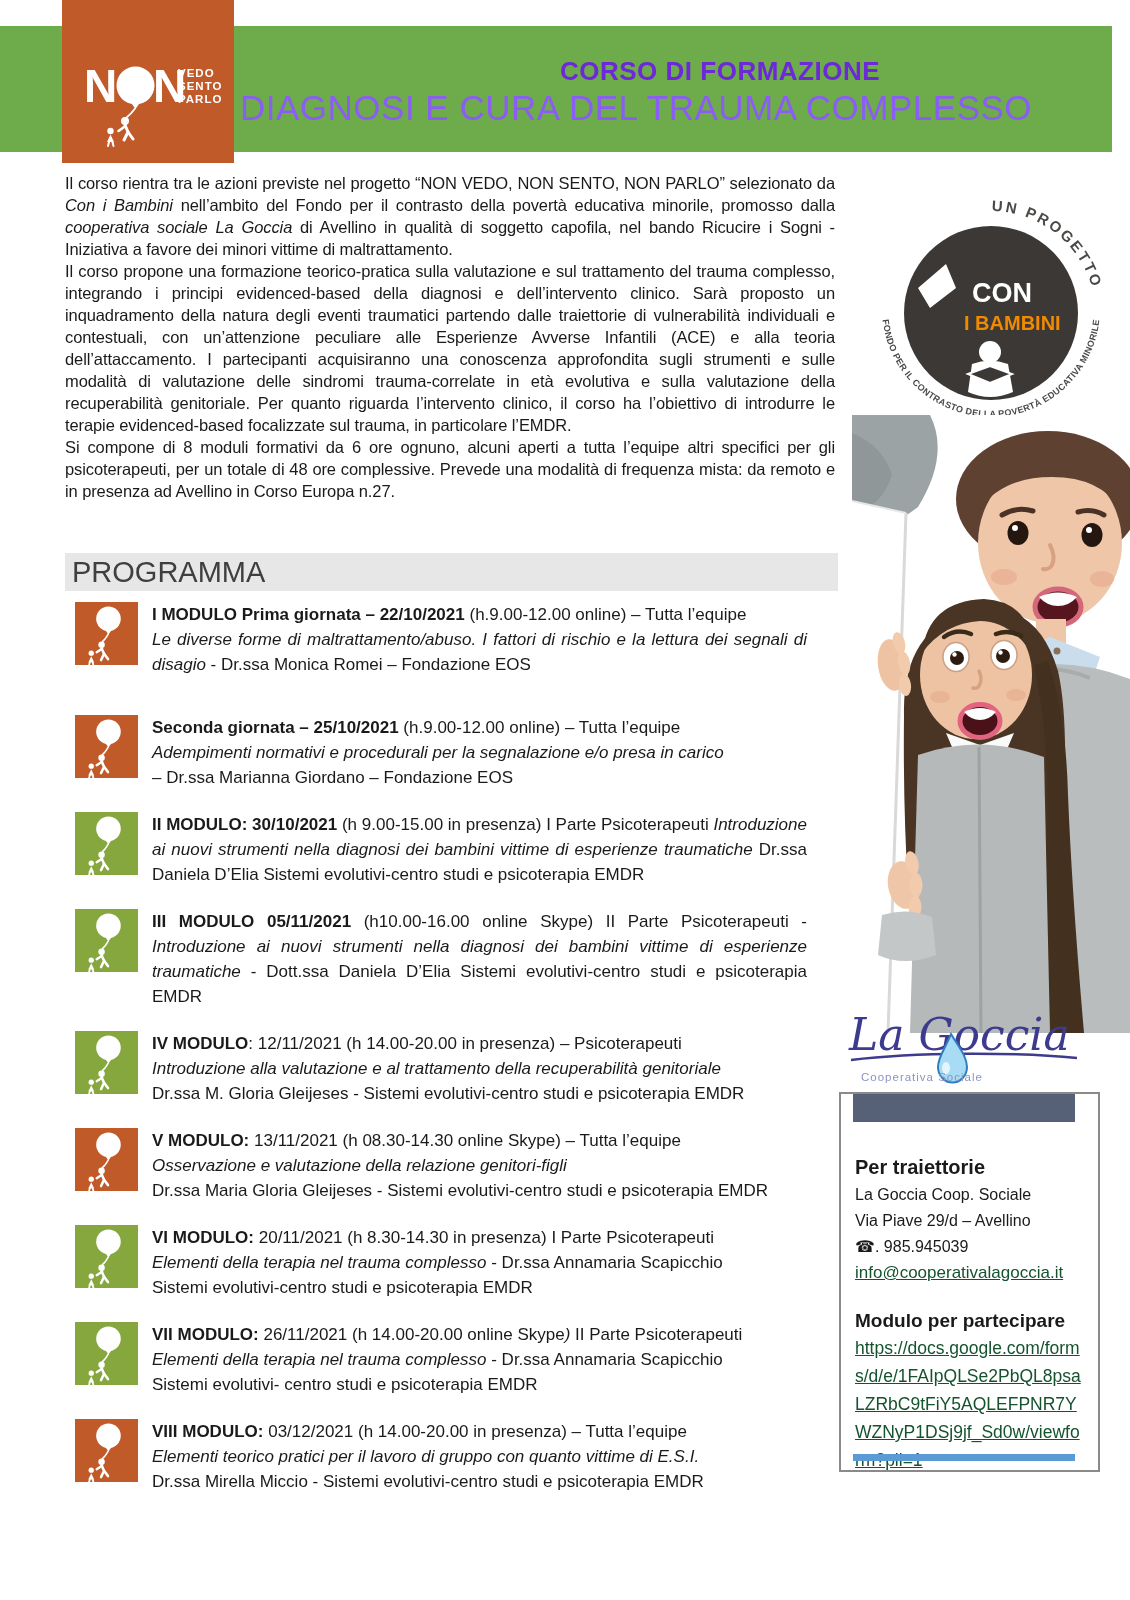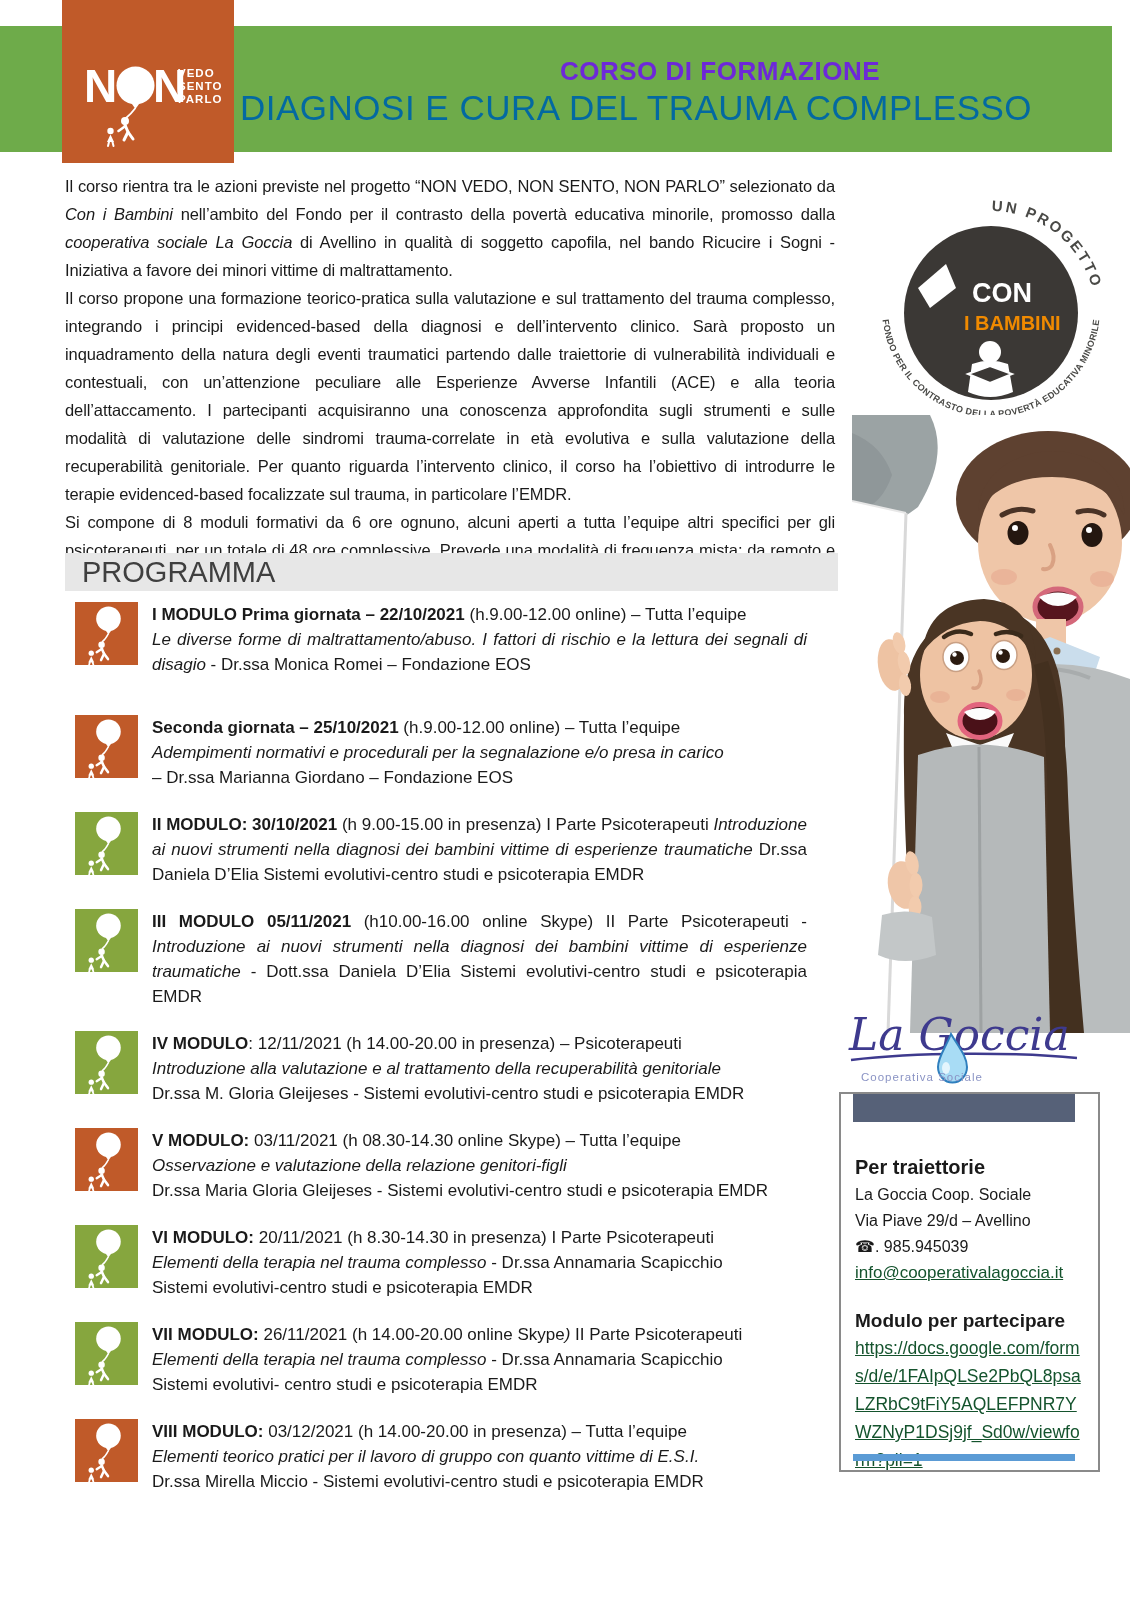--- a/index.html
+++ b/index.html
@@ -5,32 +5,32 @@
   html,body{margin:0;padding:0;background:#fff;}
   .page{position:relative;width:1130px;height:1600px;background:#fff;overflow:hidden;
         font-family:"Liberation Sans",sans-serif;color:#1a1a1a;}
 
   
   .green-band{position:absolute;left:0;top:26px;width:1112px;height:126px;background:#6EAB4A;}
   .logo-box{position:absolute;left:62px;top:0;width:172px;height:163px;z-index:3;}
   .title-corso{position:absolute;left:560px;top:56px;width:420px;text-align:left;
                font-size:26px;font-weight:700;color:#6d28d9;letter-spacing:.5px;z-index:2;}
   .title-main{position:absolute;left:240px;top:88px;width:706px;text-align:left;
-              font-size:35px;color:#0369a1;letter-spacing:.5px;z-index:2;white-space:nowrap;}
+              font-size:35px;color:#8b5cf6;letter-spacing:.5px;z-index:2;white-space:nowrap;}
 
   
-  .intro{position:absolute;left:65px;top:172px;width:770px;font-size:16.5px;line-height:28px;
+  .intro{position:absolute;left:65px;top:172px;width:770px;font-size:16.5px;line-height:22px;
          text-align:justify;letter-spacing:-0.1px;}
   .intro p{margin:0;}
   .seg-b{font-weight:700;}
   .seg-i{font-style:italic;}
 
   
   .prog-bar{position:absolute;left:65px;top:553px;width:773px;height:38px;background:#E7E7E7;
-            font-size:29px;color:#3F3F3F;line-height:38px;padding-left:17px;box-sizing:border-box;}
+            font-size:29px;color:#3F3F3F;line-height:38px;padding-left:7px;box-sizing:border-box;}
   .module-list{position:absolute;left:75px;top:602px;width:732px;}
   .module{display:flex;align-items:flex-start;margin-bottom:22px;}
   .module:first-child{margin-bottom:38px;}
   .mod-icon{width:63px;height:63px;flex:none;}
   .mod-icon[data-color="orange"]{background:#C05A29;}
   .mod-icon[data-color="green"]{background:#86A63E;}
   .mod-icon svg{display:block;width:100%;height:100%;}
   .mod-text{margin-left:14px;width:655px;font-size:17px;line-height:25px;text-align:justify;}
 
   
@@ -278,21 +278,21 @@
         <path d="M34 32 Q31 38 27.5 40.5" stroke="#ffffff" stroke-width="1.6" fill="none"></path>
         <circle cx="27" cy="43.5" r="3.3" fill="#ffffff"></circle>
         <path d="M27 47 L29.5 52.5 L26.5 59" stroke="#ffffff" stroke-width="2.6" fill="none" stroke-linecap="round" stroke-linejoin="round"></path>
         <path d="M29.5 52.5 L33.5 58" stroke="#ffffff" stroke-width="2.6" fill="none" stroke-linecap="round"></path>
         <path d="M27.5 47.5 L22 51" stroke="#ffffff" stroke-width="2.4" fill="none" stroke-linecap="round"></path>
         <circle cx="16.5" cy="52" r="2.7" fill="#ffffff"></circle>
         <path d="M16.5 55 L13.5 61.5 L19.5 61.5 Z" fill="#ffffff"></path>
         <path d="M15 61.5 L14.3 64 M18 61.5 L18.7 64" stroke="#ffffff" stroke-width="1.8" fill="none" stroke-linecap="round"></path>
       </svg>
     </div>
-    <div class="mod-text"><span class="seg-b">V MODULO: </span><span class="seg-n">03/11/2021 (h 08.30-14.30 online Skype) – Tutta l’equipe</span><br><span class="seg-i">Osservazione e valutazione della relazione genitori-figli</span><br><span class="seg-n">Dr.ssa Maria Gloria Gleijeses - Sistemi evolutivi-centro studi e psicoterapia EMDR</span></div>
+    <div class="mod-text"><span class="seg-b">V MODULO: </span><span class="seg-n">13/11/2021 (h 08.30-14.30 online Skype) – Tutta l’equipe</span><br><span class="seg-i">Osservazione e valutazione della relazione genitori-figli</span><br><span class="seg-n">Dr.ssa Maria Gloria Gleijeses - Sistemi evolutivi-centro studi e psicoterapia EMDR</span></div>
   </div>
 
   <div class="module">
     <div class="mod-icon" data-color="green">
       <svg viewBox="0 0 64 64">
         <circle cx="34" cy="17" r="12.5" fill="#ffffff"></circle>
         <path d="M31.5 29.5 L34 33 L36.5 29.5 Z" fill="#ffffff"></path>
         <path d="M34 32 Q31 38 27.5 40.5" stroke="#ffffff" stroke-width="1.6" fill="none"></path>
         <circle cx="27" cy="43.5" r="3.3" fill="#ffffff"></circle>
         <path d="M27 47 L29.5 52.5 L26.5 59" stroke="#ffffff" stroke-width="2.6" fill="none" stroke-linecap="round" stroke-linejoin="round"></path>

